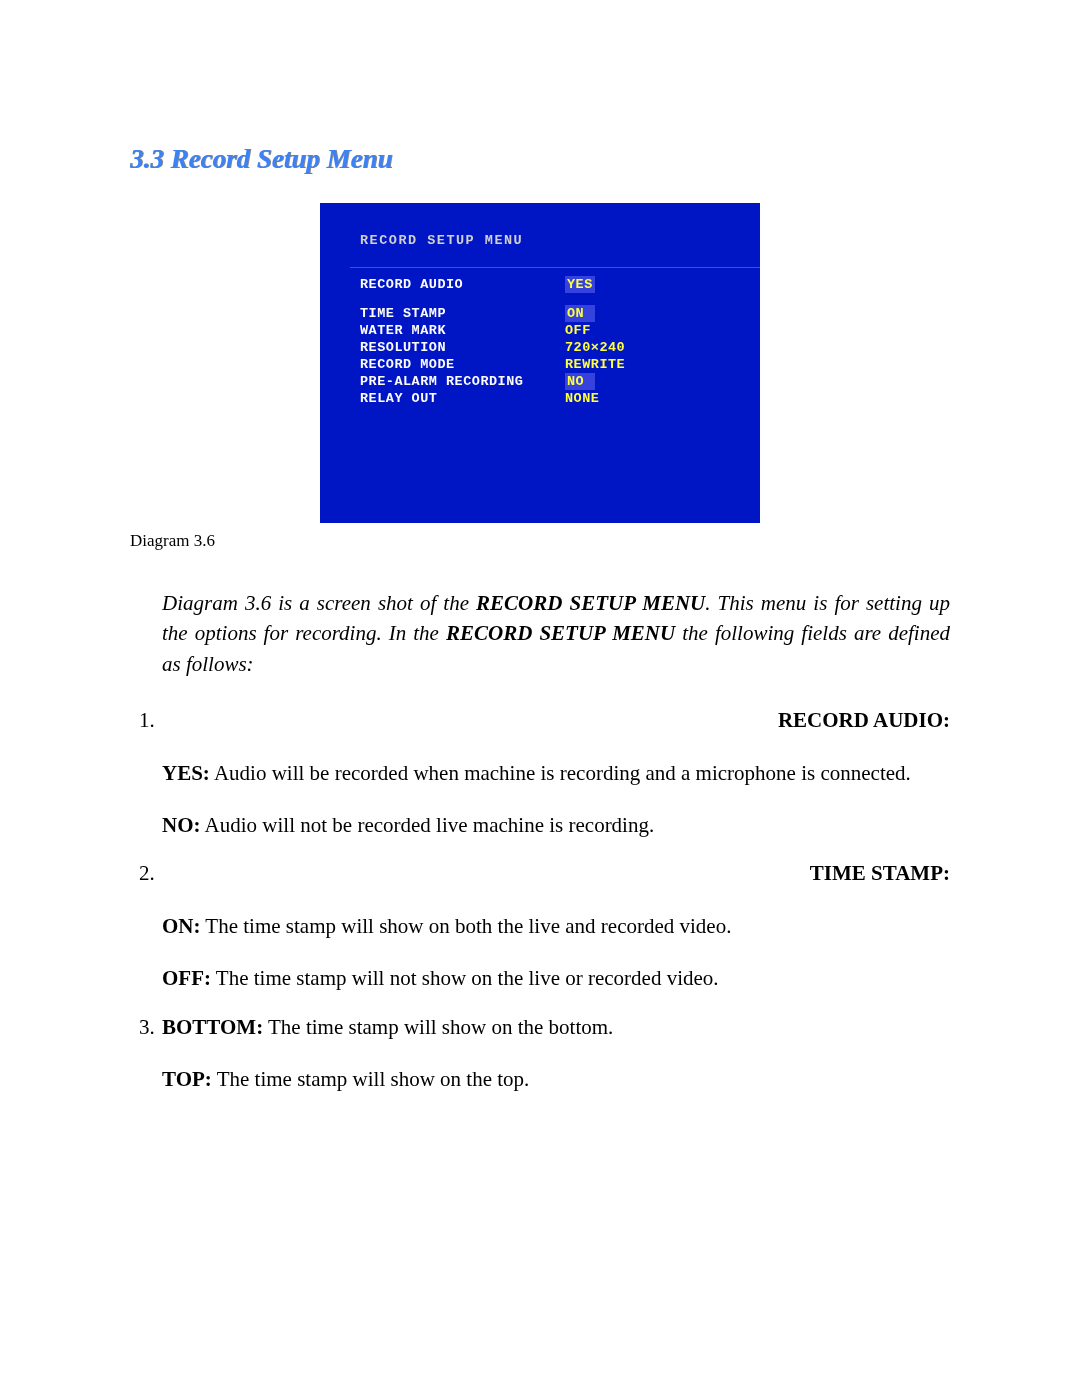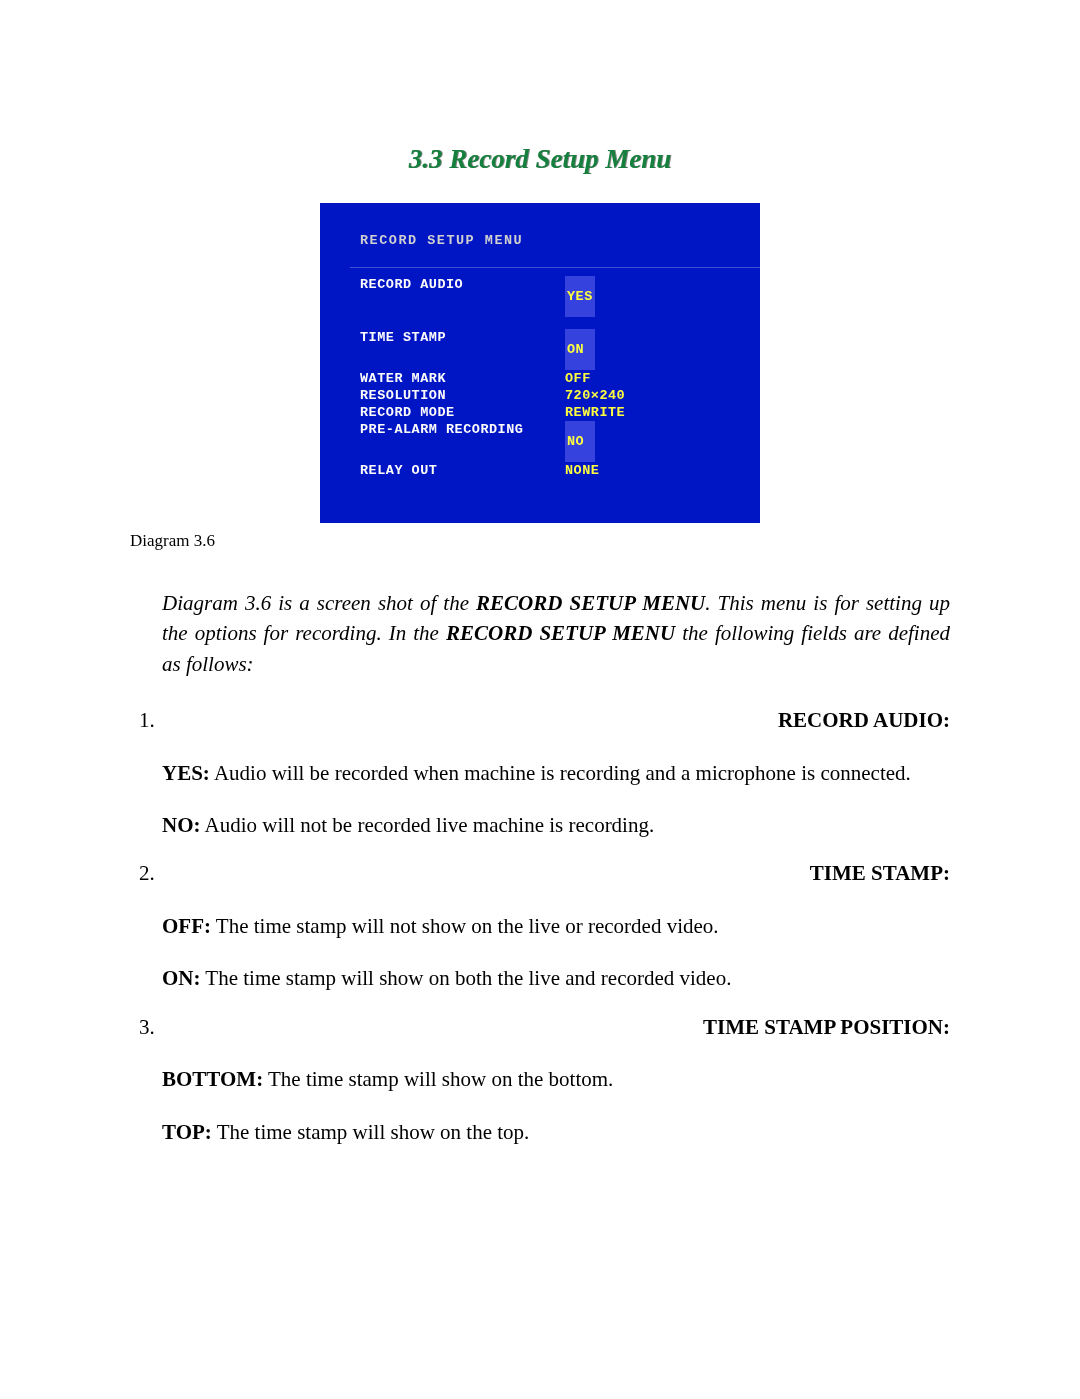--- a/index.html
+++ b/index.html
@@ -15,23 +15,22 @@
     line-height: 1.45;
   }
   .page {
     padding: 140px 130px 100px 130px;
   }
   .page-title {
     font-style: italic;
     font-weight: bold;
     font-size: 27px;
     margin: 0 0 24px 0;
-    color: #15803d;
+    color: #3b82f6;
     text-shadow: 1px 0 0 #888;
-    text-align: center;
   }
 
   
   .shot-wrap {
     width: 440px;
     margin: 0 auto 6px auto;
   }
   .shot {
     background: #0016c4; 
     width: 440px;
@@ -66,21 +65,21 @@
   .shot-label {
     width: 205px;
     white-space: pre;
   }
   .shot-val {
     color: #ffff40;
     white-space: pre;
   }
   .shot-val.sel {
     background: rgba(120,120,255,0.45);
-    padding: 12px 2px;
+    padding: 0 2px;
   }
   .shot-spacer { height: 12px; }
 
   .caption {
     text-align: left;
     font-size: 17px;
     margin: 4px 0 34px 0;
   }
 
   
@@ -163,23 +162,22 @@
   </p>
 
   <ol class="fields" id="fields-list">
       <li>
         <div class="field-title">RECORD AUDIO:</div>
         <div class="opt-line"><span class="strong">YES:</span><span> Audio will be recorded when machine is recording and a microphone is connected.</span></div>
         <div class="opt-line"><span class="strong">NO:</span><span> Audio will not be recorded live machine is recording.</span></div>
       </li>
       <li>
         <div class="field-title">TIME STAMP:</div>
+        <div class="opt-line"><span class="strong">ON:</span><span> The time stamp will show on both the live and recorded video.</span></div>
         <div class="opt-line"><span class="strong">OFF:</span><span> The time stamp will not show on the live or recorded video.</span></div>
-        <div class="opt-line"><span class="strong">ON:</span><span> The time stamp will show on both the live and recorded video.</span></div>
       </li>
       <li>
-        <div class="field-title">TIME STAMP POSITION:</div>
         <div class="opt-line"><span class="strong">BOTTOM:</span><span> The time stamp will show on the bottom.</span></div>
         <div class="opt-line"><span class="strong">TOP:</span><span> The time stamp will show on the top.</span></div>
       </li>
     </ol>
 
 </div>
 
 </body></html>

